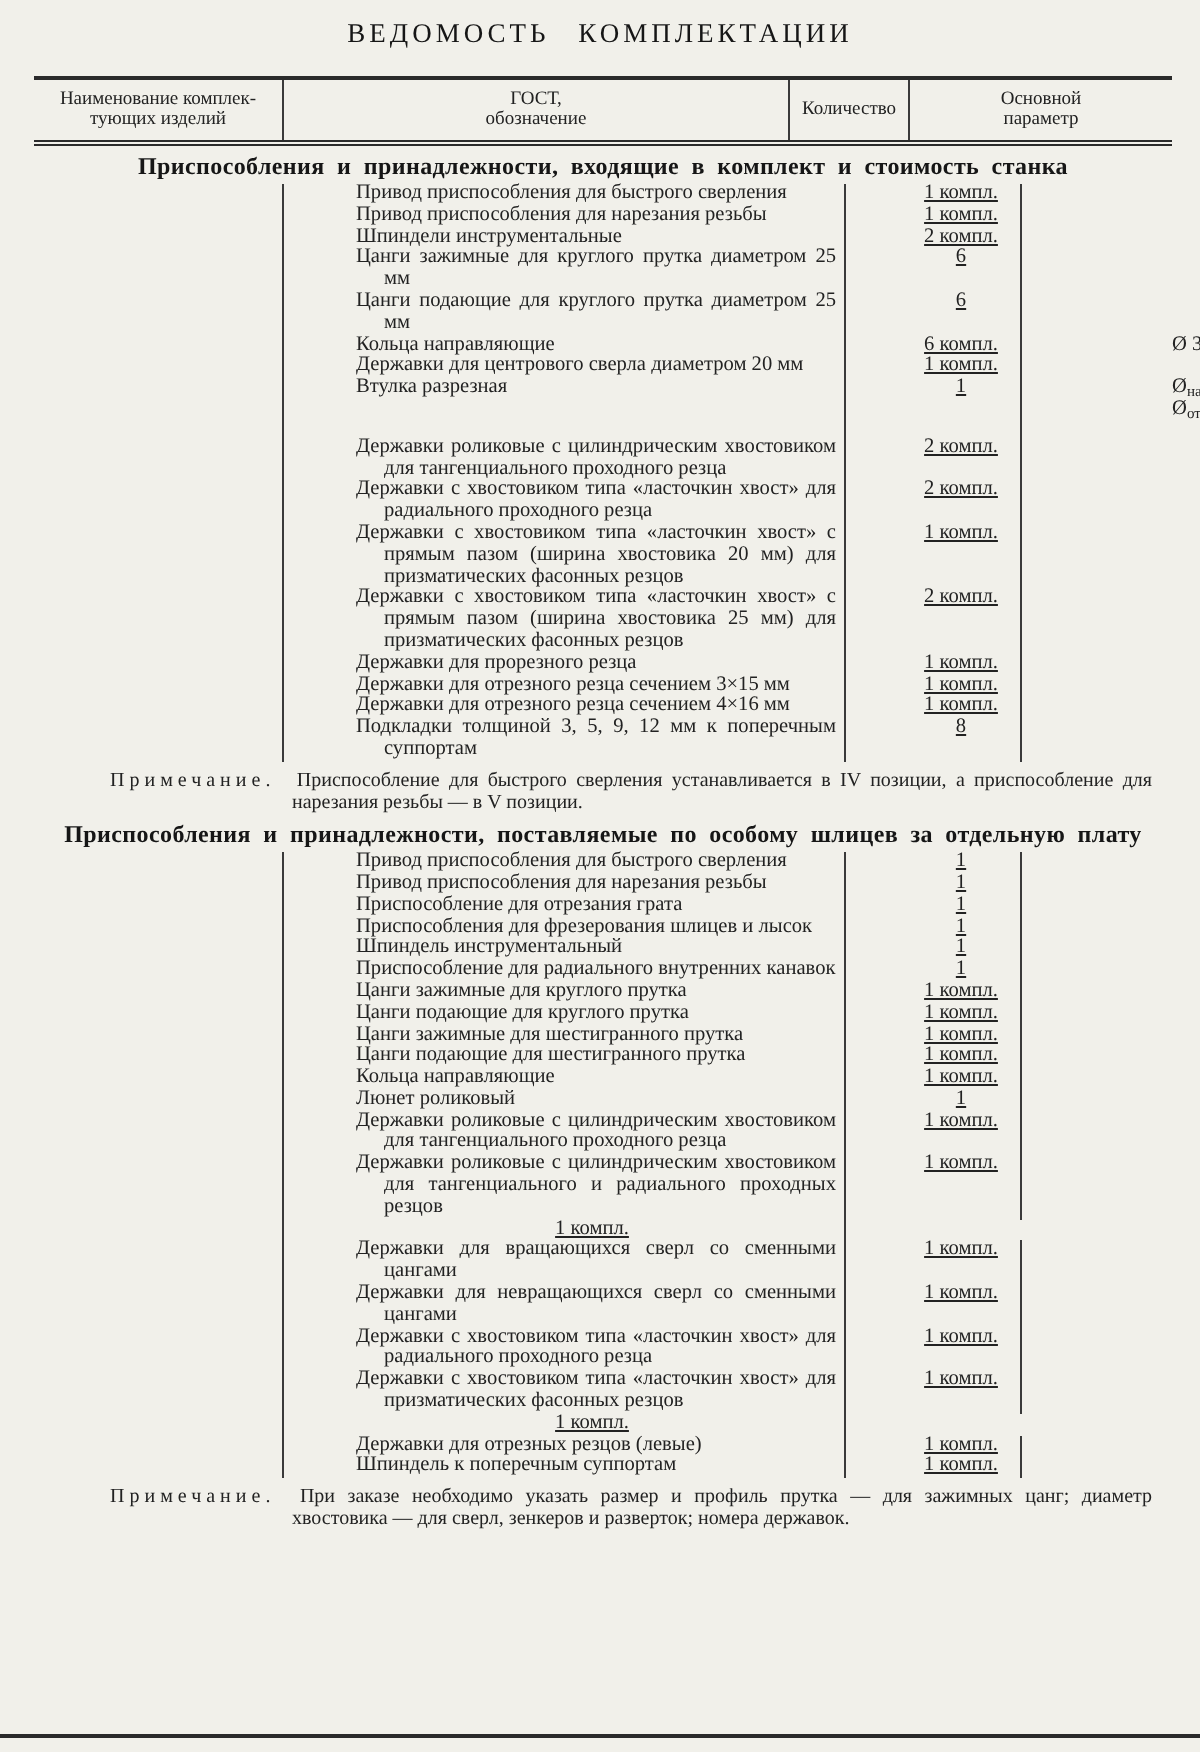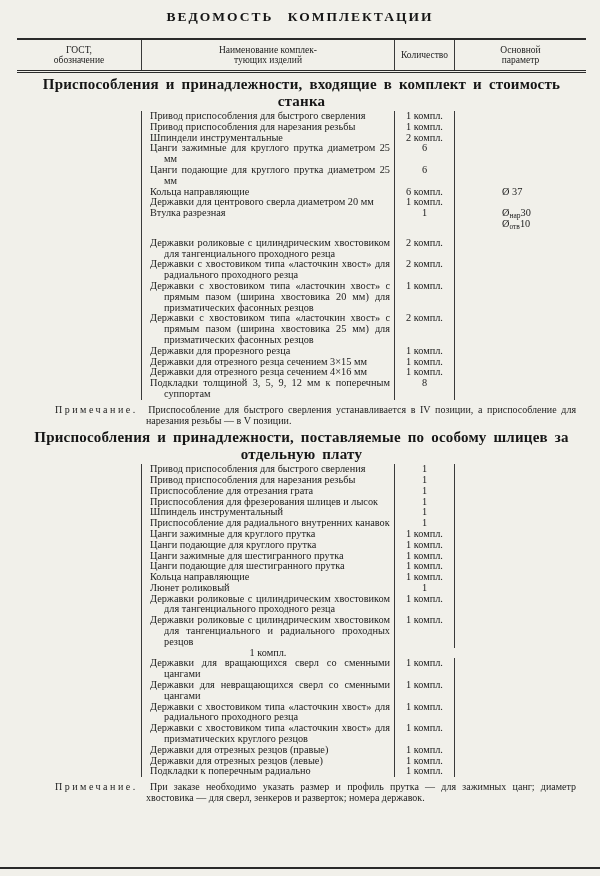--- a/index.html
+++ b/index.html
@@ -12,21 +12,21 @@
     position:relative;
     width:600px; height:876px;
     background:#f1f0ea;
     color:#1e1e1e;
     overflow:hidden;
   }
   .title {
     padding-top:9px;
     text-align:center;
     font-size:13.5px;
-    font-weight:bold;
+    font-weight:normal;
     letter-spacing:2px;
     word-spacing:9px;
     color:#161616;
   }
   .thead {
     display:grid;
     grid-template-columns:125px 253px 60px 1fr;
     margin:13px 14px 0 17px;
     border-top:2px solid #2b2b2b;
     border-bottom:3px double #2b2b2b;
@@ -35,44 +35,45 @@
     min-height:30px;
     display:flex; align-items:center; justify-content:center;
     text-align:center;
     font-size:9.5px; line-height:10.5px;
     white-space:pre-line;
     color:#222;
   }
   .th.bdr { border-right:1px solid #3a3a3a; }
   .tbody-wrap { margin:0 14px 0 17px; }
   .sec-heading {
-    font-size:15px;
+    font-size:12px;
     font-weight:bold;
     text-align:center;
     word-spacing:3px;
     letter-spacing:0.2px;
     margin-top:3px;
     margin-bottom:1px;
     color:#161616;
   }
   .row {
     display:grid;
     grid-template-columns:125px 253px 60px 1fr;
+    gap:28px;
   }
   .row .cell { font-size:10.3px; line-height:10.8px; color:#222; }
   .row .c1 { border-right:1px solid #3a3a3a; }
   .row .c2 {
     border-right:1px solid #3a3a3a;
     padding:0 4px 0 22px;
     text-indent:-14px;
     text-align:justify;
     hyphens:manual;
     -webkit-hyphens:manual;
   }
-  .row .c3 { border-right:1px solid #3a3a3a; text-align:center; padding:0 2px; }
+  .row .c3 { border-right:1px solid #3a3a3a; text-align:center; padding:0 2px;text-decoration:underline; }
   .row .c4 { padding-left:47px; white-space:nowrap; }
   .row.gap .cell { padding-top:8px; }
   sub { font-size:7.5px; line-height:0; vertical-align:-2px; }
   .note {
     font-size:10px; line-height:11.2px;
     margin:4px 10px 3px 17px;
     padding-left:112px;
     text-indent:-91px;
     text-align:justify;
     hyphens:manual;
@@ -87,24 +88,24 @@
   }
 </style>
 </head>
 <body>
 
 <div class="page">
 
   <h1 class="title">ВЕДОМОСТЬ КОМПЛЕКТАЦИИ</h1>
 
   <div class="thead">
+    <div class="th bdr">Наименование комплек-
+тующих изделий</div>
     <div class="th bdr">ГОСТ,
 обозначение</div>
-    <div class="th bdr">Наименование комплек-
-тующих изделий</div>
     <div class="th bdr">Количество</div>
     <div class="th">Основной
 параметр</div>
   </div>
 
   <div id="sections" class="tbody-wrap">
   <section>
     <h2 class="sec-heading">Приспособления и принадлежности, входящие в комплект и стоимость станка</h2>
     <div>
   <div class="row">
@@ -352,42 +353,41 @@
 
   <div class="row">
     <div class="cell c1"></div>
     <div class="cell c2">Державки с хвостовиком типа «ласточкин хвост» для радиального проходного резца</div>
     <div class="cell c3">1 компл.</div>
     <div class="cell c4"></div>
   </div>
 
   <div class="row">
     <div class="cell c1"></div>
-    <div class="cell c2">Державки с хвостовиком типа «ласточкин хвост» для призматических круглого рез­цов</div>
-    <div class="cell c3">1 компл.</div>
-    <div class="cell c4"></div>
-  </div>
-
-  <div class="row">
-    <div class="cell c1"></div>
-    <div class="cell c2">Державки для отрезных резцов (правые)</div>
+    <div class="cell c2">Державки с хвостовиком типа «ласточкин хвост» для призматических фасонных рез­цов</div>
+    <div class="cell c3">1 компл.</div>
+    <div class="cell c4"></div>
+  </div>
+
+  <div class="row">
+    <div class="cell c1"></div>
     <div class="cell c3">1 компл.</div>
     <div class="cell c4"></div>
   </div>
 
   <div class="row">
     <div class="cell c1"></div>
     <div class="cell c2">Державки для отрезных резцов (левые)</div>
     <div class="cell c3">1 компл.</div>
     <div class="cell c4"></div>
   </div>
 
   <div class="row">
     <div class="cell c1"></div>
-    <div class="cell c2">Подкладки к поперечным радиально</div>
+    <div class="cell c2">Шпиндель к поперечным суппортам</div>
     <div class="cell c3">1 компл.</div>
     <div class="cell c4"></div>
   </div>
 </div>
     <div class="note">
       <span class="note-label">Примечание.</span><span> При заказе необходимо указать размер и профиль прутка — для зажимных цанг; диаметр хвостовика — для сверл, зенкеров и разверток; номера державок.</span>
     </div>
   </section>
 </div>
 

